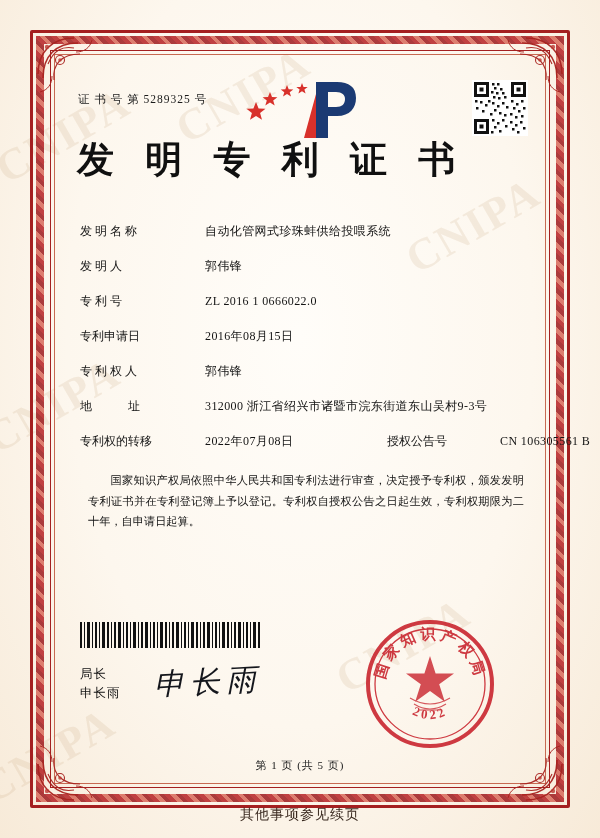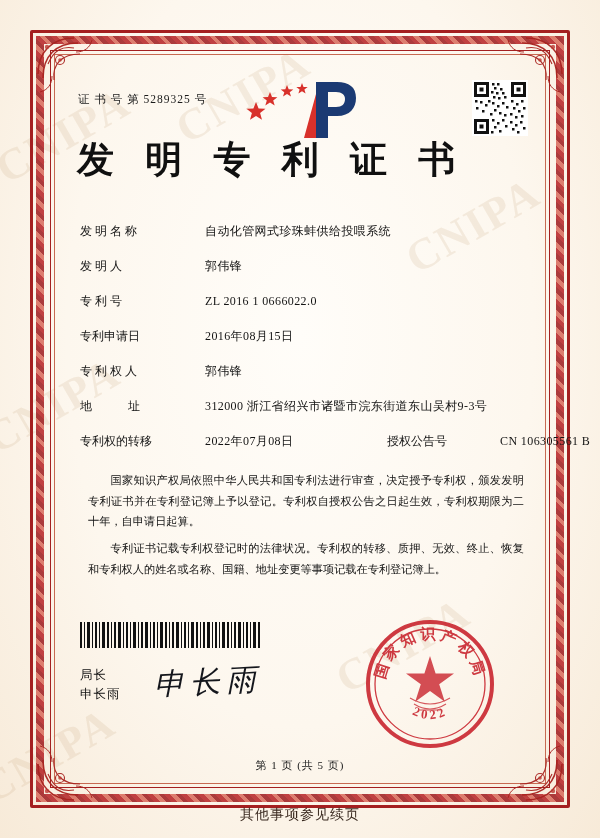--- a/index.html
+++ b/index.html
@@ -170,21 +170,21 @@
     left: 14px;
     top: 556px;
     width: 180px;
     height: 26px;
   }
 
   .signblock {
     position: absolute;
     left: 14px;
     top: 600px;
-    font-family: Liberation Serif, serif;
+    font-family: Liberation Mono, monospace;
     font-size: 12.5px;
     line-height: 1.5;
     color: #111;
     letter-spacing: 1px;
   }
   .signature {
     position: absolute;
     left: 88px;
     top: 596px;
     font-family: "Liberation Serif", serif;
@@ -430,21 +430,20 @@
       <div class="row split">
         <span class="lbl">专利权的转移</span>
         <span class="val">2022年07月08日</span>
         <span class="lbl2">授权公告号</span>
         <span class="val">CN 106305561 B</span>
       </div>
     </div>
 
     <div class="paras">
       <p>国家知识产权局依照中华人民共和国专利法进行审查，决定授予专利权，颁发发明专利证书并在专利登记簿上予以登记。专利权自授权公告之日起生效，专利权期限为二十年，自申请日起算。</p>
-      <p>专利证书记载专利权登记时的法律状况。专利权的转移、质押、无效、终止、恢复和专利权人的姓名或名称、国籍、地址变更等事项记载在专利登记簿上。</p>
     </div>
 
     <div class="barcode">
       <svg width="180" height="26" viewBox="0 0 180 26" preserveAspectRatio="none">
         <g fill="#111">
           <rect x="0" y="0" width="2" height="26"></rect>
             <rect x="4" y="0" width="1" height="26"></rect>
           <rect x="7" y="0" width="3" height="26"></rect>
             <rect x="12" y="0" width="1" height="26"></rect>
           <rect x="15" y="0" width="2" height="26"></rect>

